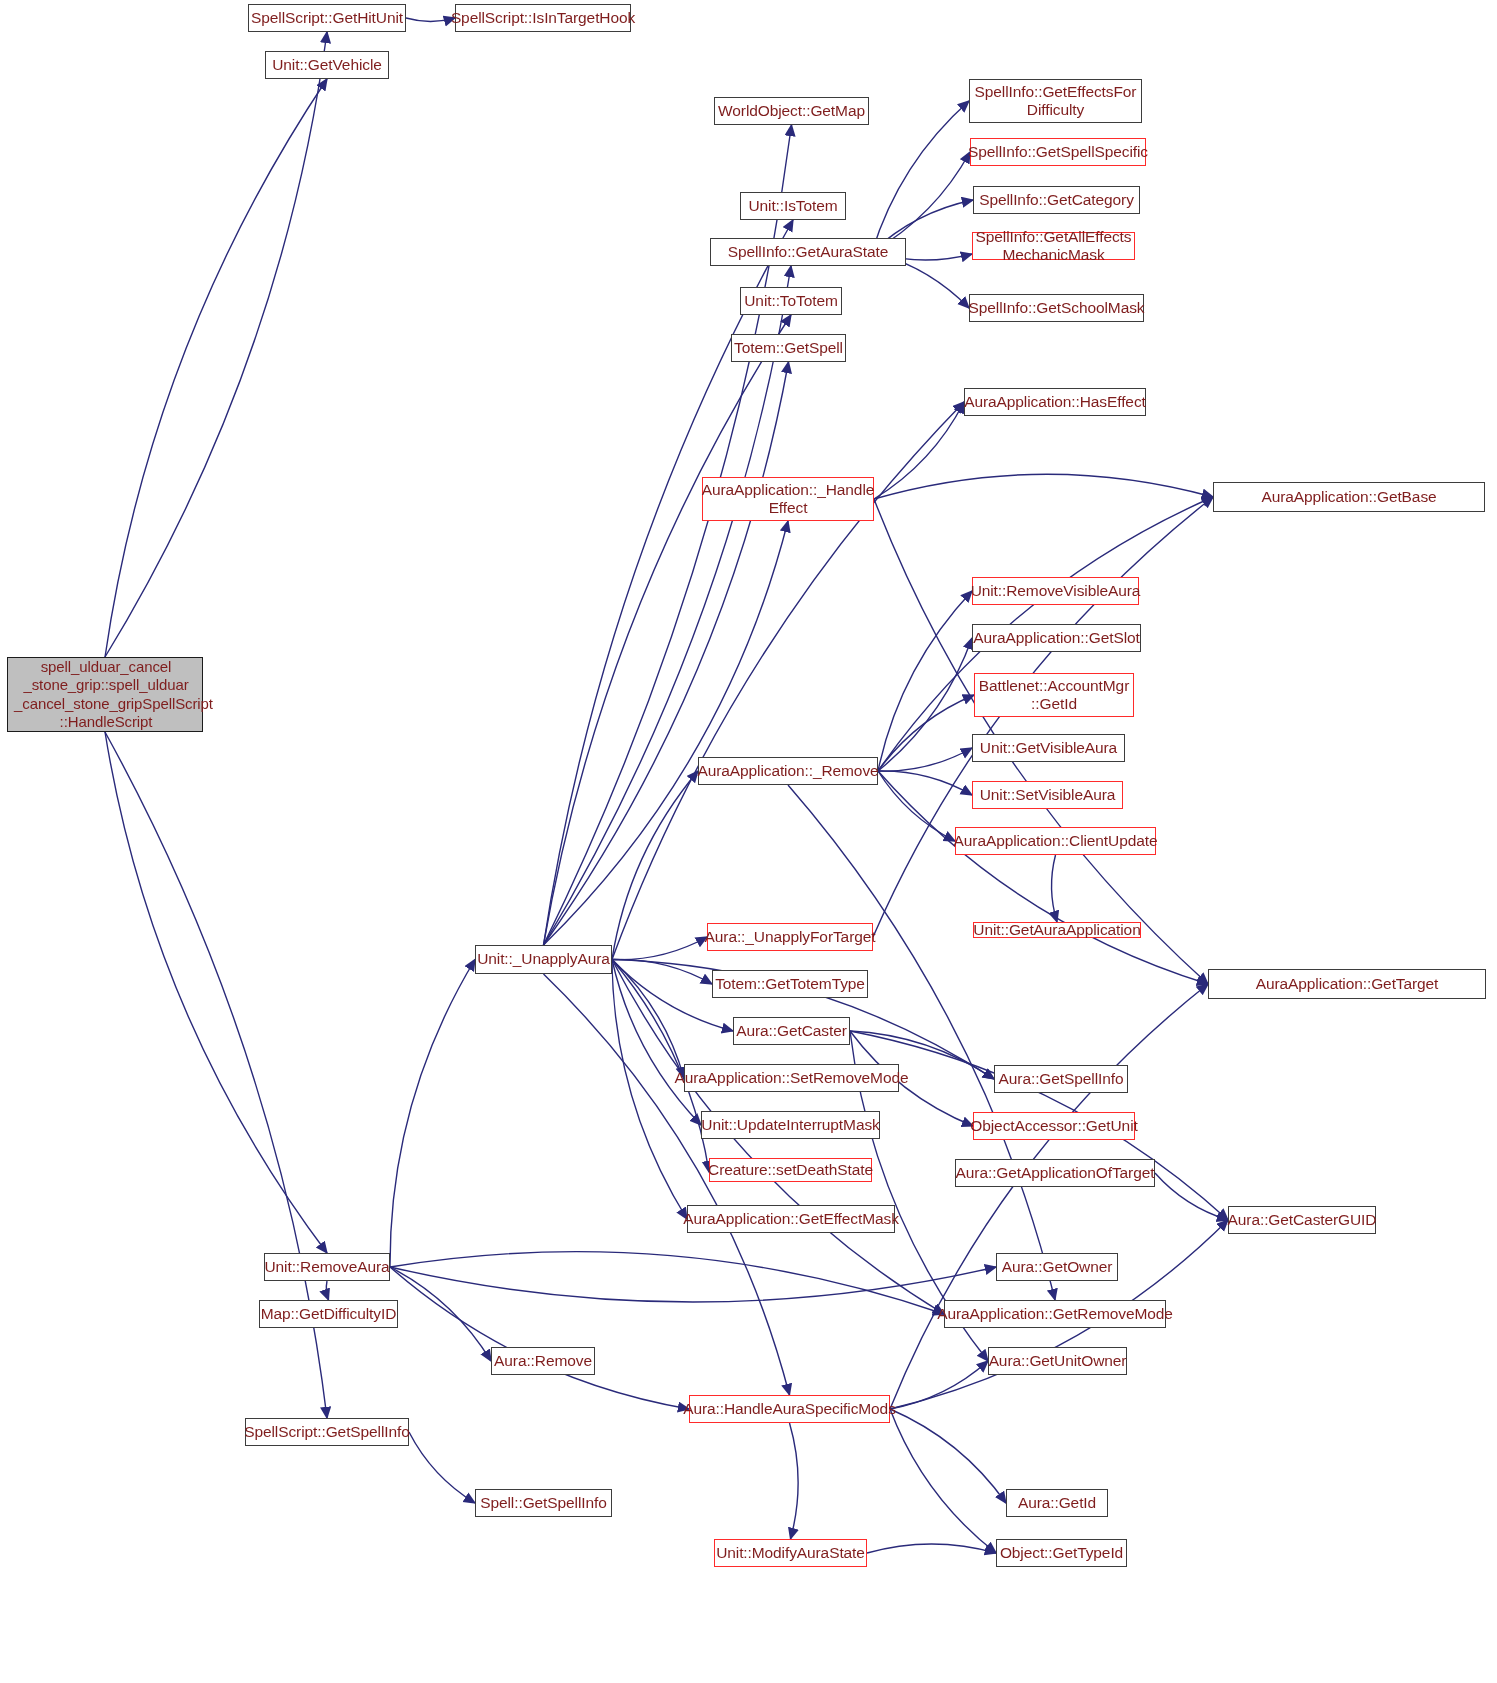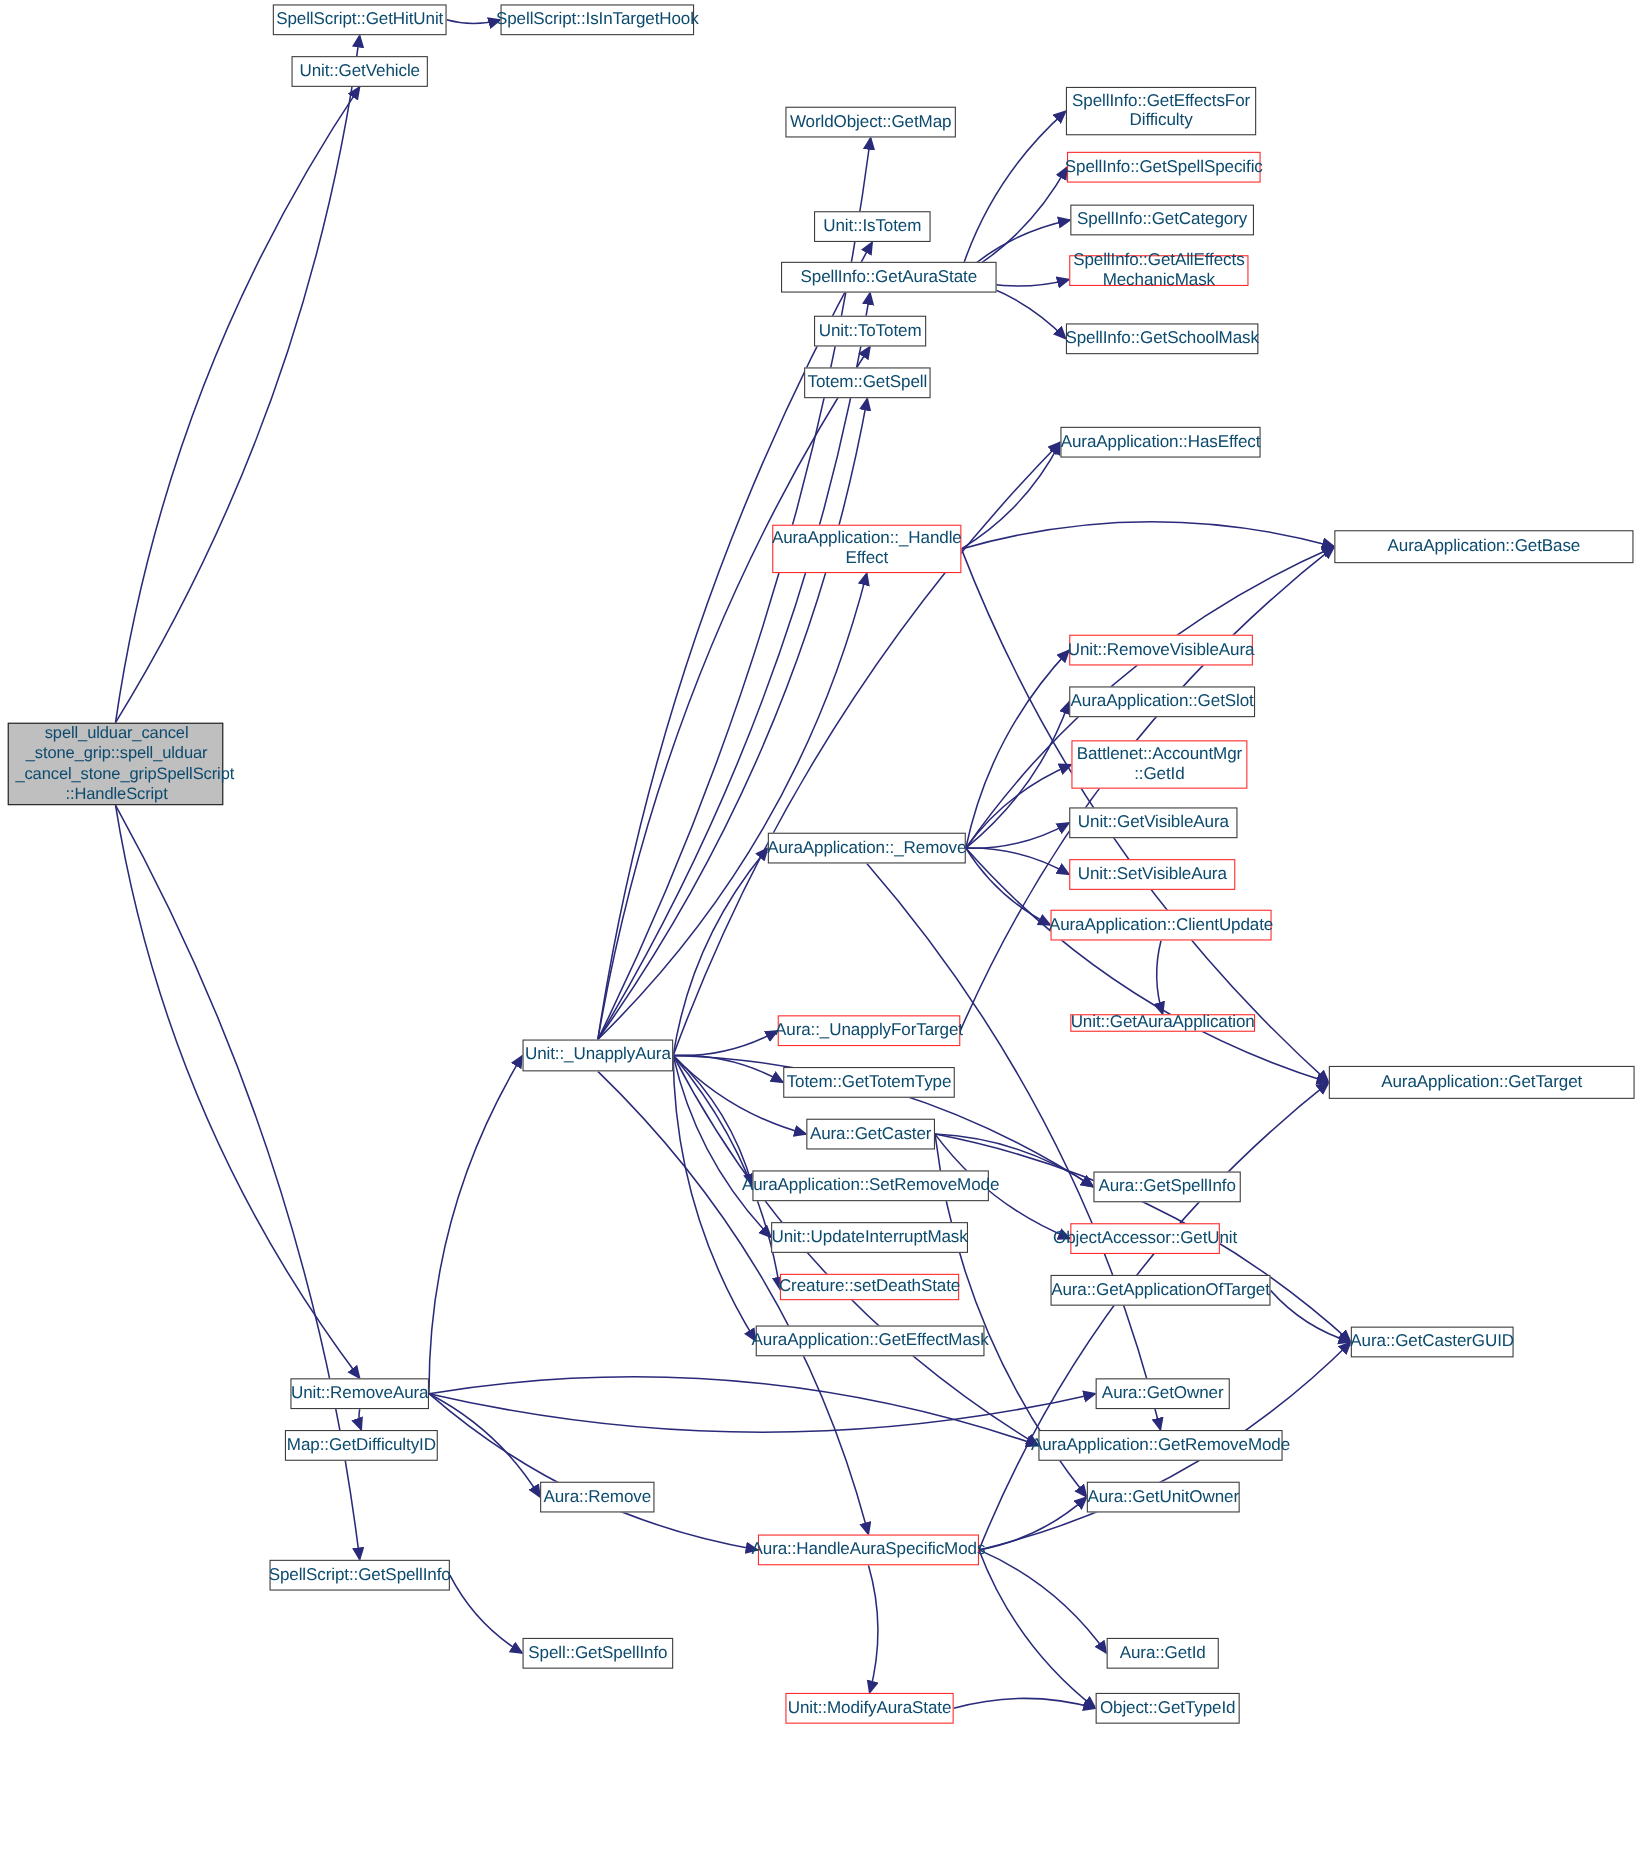--- a/index.html
+++ b/index.html
@@ -19,21 +19,21 @@
   }
   .node{
     position:absolute;
     box-sizing:border-box;
     display:flex;
     align-items:center;
     justify-content:center;
     text-align:center;
     background:#ffffff;
     border:1px solid #3d3d3d;
-    color:#0c4a6e;
+    color:#7f1d1d;
     font-size:15.5px;
     line-height:1.18;
     white-space:pre-line;
     padding:1px 4px;
     letter-spacing:-0.1px;
   }
   .node.red{ border-color:#ff2b2b; }
   .node.root{
     background:#bfbfbf;
     border-color:#1c1c1c;
@@ -155,21 +155,21 @@
       <div class="node" style="left: 1208px; top: 969px; width: 278px; height: 30px;"><span class="rootlabel">AuraApplication::GetTarget</span></div>
       <div class="node" style="left: 475px; top: 945px; width: 137px; height: 29px;"><span class="rootlabel">Unit::_UnapplyAura</span></div>
       <div class="node red" style="left: 707px; top: 923px; width: 166px; height: 28px;"><span class="rootlabel">Aura::_UnapplyForTarget</span></div>
       <div class="node" style="left: 712px; top: 970px; width: 156px; height: 28px;"><span class="rootlabel">Totem::GetTotemType</span></div>
       <div class="node" style="left: 733px; top: 1017px; width: 117px; height: 28px;"><span class="rootlabel">Aura::GetCaster</span></div>
       <div class="node" style="left: 684px; top: 1064px; width: 215px; height: 28px;"><span class="rootlabel">AuraApplication::SetRemoveMode</span></div>
       <div class="node" style="left: 701px; top: 1111px; width: 179px; height: 28px;"><span class="rootlabel">Unit::UpdateInterruptMask</span></div>
       <div class="node red" style="left: 709px; top: 1158px; width: 163px; height: 24px;"><span class="rootlabel">Creature::setDeathState</span></div>
       <div class="node" style="left: 687px; top: 1205px; width: 208px; height: 28px;"><span class="rootlabel">AuraApplication::GetEffectMask</span></div>
       <div class="node" style="left: 994px; top: 1065px; width: 134px; height: 28px;"><span class="rootlabel">Aura::GetSpellInfo</span></div>
-      <div class="node red" style="left: 973px; top: 1112px; width: 136px; height: 28px;"><span class="rootlabel">ObjectAccessor::GetUnit</span></div>
+      <div class="node red" style="left: 973px; top: 1112px; width: 162px; height: 28px;"><span class="rootlabel">ObjectAccessor::GetUnit</span></div>
       <div class="node" style="left: 955px; top: 1159px; width: 200px; height: 28px;"><span class="rootlabel">Aura::GetApplicationOfTarget</span></div>
       <div class="node" style="left: 996px; top: 1253px; width: 122px; height: 28px;"><span class="rootlabel">Aura::GetOwner</span></div>
       <div class="node" style="left: 944px; top: 1300px; width: 222px; height: 28px;"><span class="rootlabel">AuraApplication::GetRemoveMode</span></div>
       <div class="node" style="left: 988px; top: 1347px; width: 139px; height: 28px;"><span class="rootlabel">Aura::GetUnitOwner</span></div>
       <div class="node" style="left: 1228px; top: 1206px; width: 148px; height: 28px;"><span class="rootlabel">Aura::GetCasterGUID</span></div>
       <div class="node" style="left: 264px; top: 1253px; width: 126px; height: 28px;"><span class="rootlabel">Unit::RemoveAura</span></div>
       <div class="node" style="left: 259px; top: 1300px; width: 139px; height: 28px;"><span class="rootlabel">Map::GetDifficultyID</span></div>
       <div class="node" style="left: 491px; top: 1347px; width: 104px; height: 28px;"><span class="rootlabel">Aura::Remove</span></div>
       <div class="node red" style="left: 689px; top: 1395px; width: 201px; height: 28px;"><span class="rootlabel">Aura::HandleAuraSpecificMods</span></div>
       <div class="node" style="left: 245px; top: 1418px; width: 164px; height: 28px;"><span class="rootlabel">SpellScript::GetSpellInfo</span></div>

